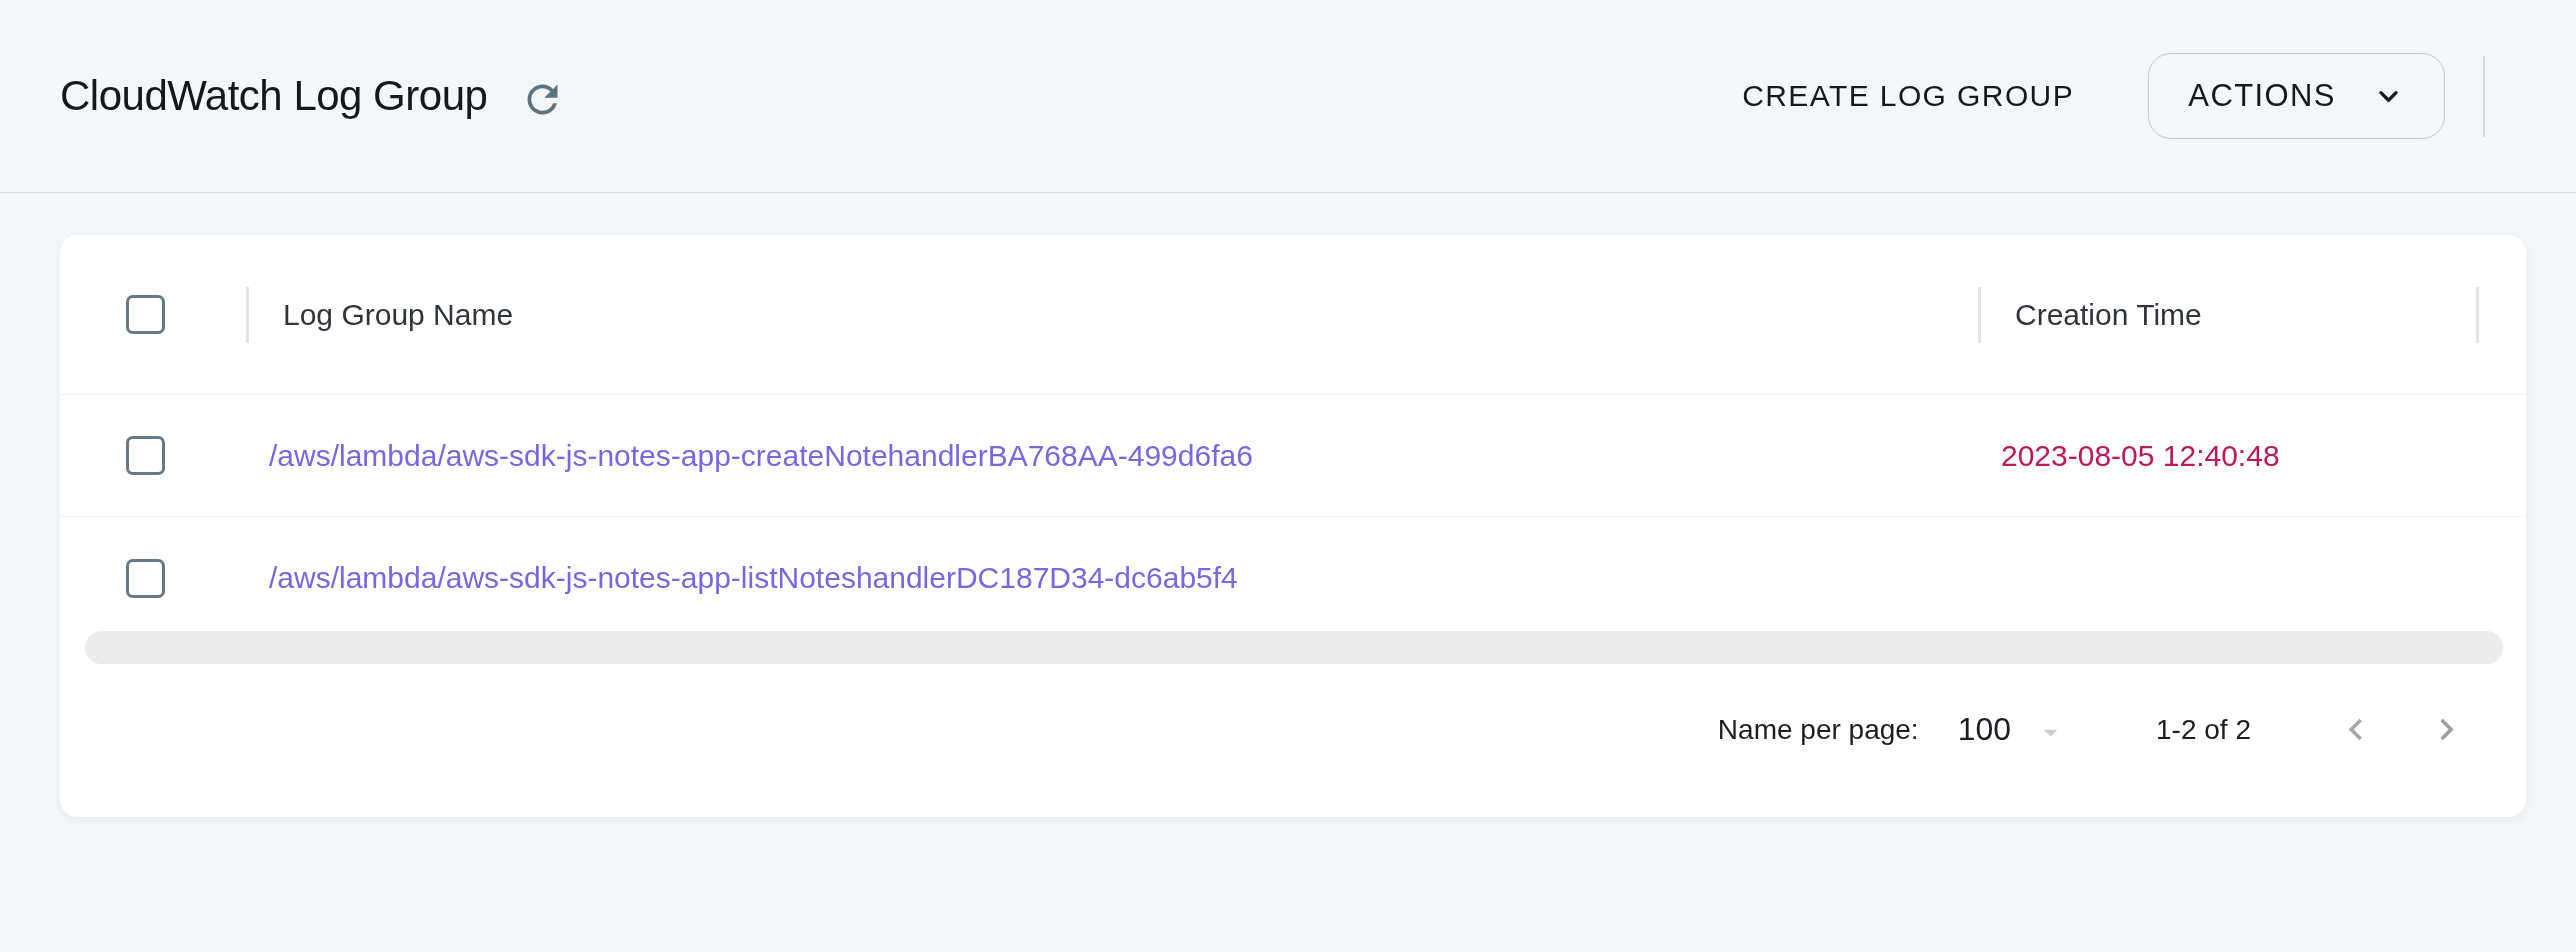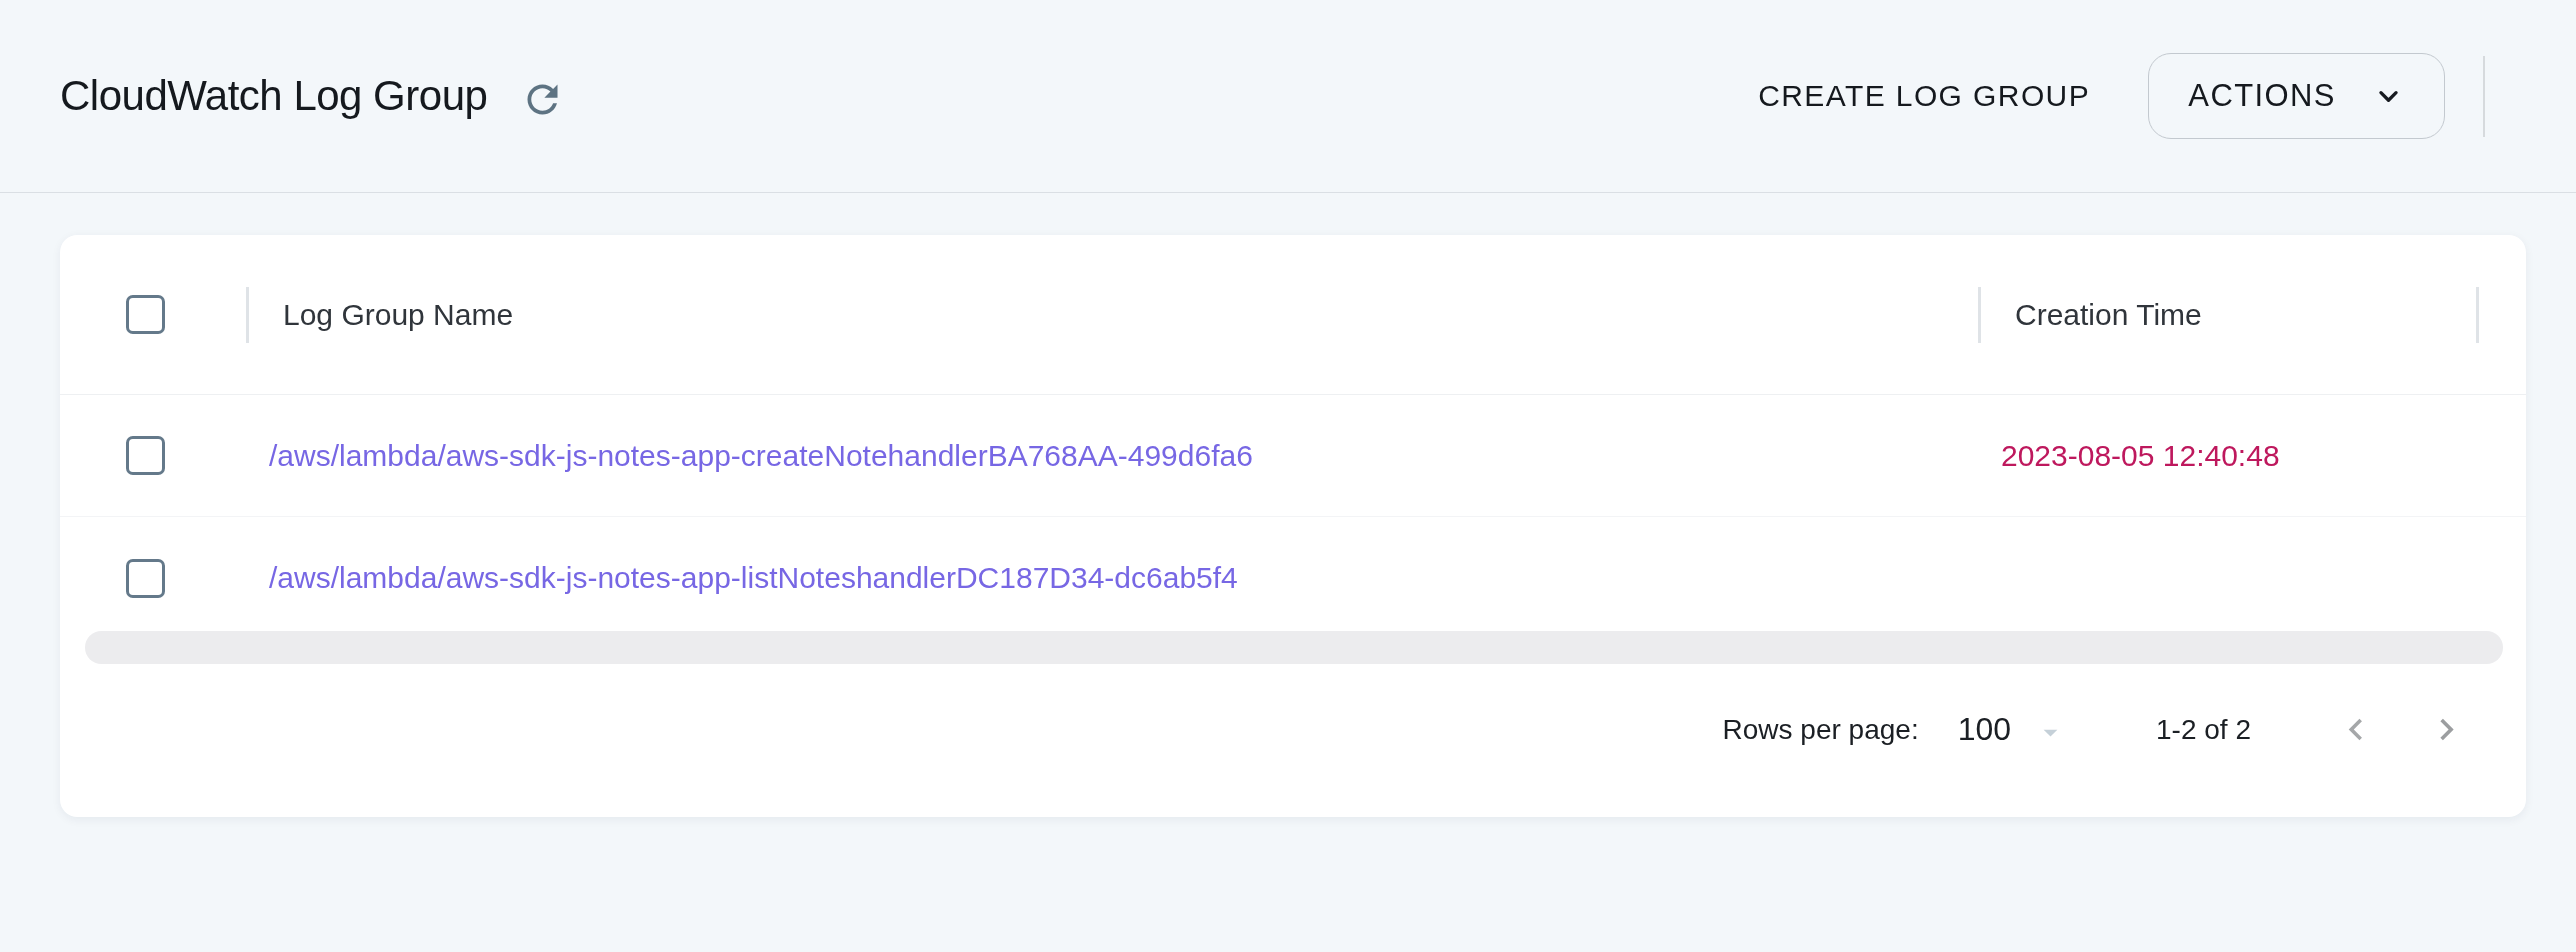--- a/index.html
+++ b/index.html
@@ -29,21 +29,21 @@
   
   .topbar{
     height:193px;display:flex;align-items:center;
     padding:0 53px 0 60px;border-bottom:1.9px solid var(--border);
   }
   .page-title{font-size:42px;font-weight:400;letter-spacing:-0.5px;margin:0;}
   .refresh-btn{margin-left:33px;margin-top:7.7px;display:flex;align-items:center;}
   .spacer{flex:1;}
   .create-btn{
     font-size:30px;letter-spacing:1.4px;color:var(--text);
-    margin-right:58px;white-space:nowrap;
+    margin-right:74px;white-space:nowrap;
   }
   .actions-btn{
     display:flex;align-items:center;justify-content:center;gap:36px;
     width:297px;height:86px;border:1.9px solid #c3c9cf;border-radius:23px;
     font-size:31px;letter-spacing:1.4px;white-space:nowrap;
   }
   .topbar-divider{width:1.9px;height:81px;background:#d6dadd;margin:0 38px;}
   .region-select{
     display:flex;align-items:center;
     width:460px;height:97px;border:1.9px solid #c3c9cf;border-radius:23px;
@@ -160,21 +160,21 @@
         <a href="#" class="log-link">/aws/lambda/aws-sdk-js-notes-app-listNoteshandlerDC187D34-dc6ab5f4</a>
       </div>
       <div class="cell ccell retention"></div>
     </div>
 
     <div class="hscroll">
       <div class="thumb"></div>
     </div>
 
     <div class="pagination">
-      <span>Rows per page:</span>
+      <span>Name per page:</span>
       <span class="rpp-value">100</span>
       <span class="rpp-caret">
         <svg width="33" height="33" viewBox="0 0 24 24">
             <path fill="#c5d0d8" d="M7 10l5 5 5-5z"></path>
           </svg>
       </span>
       <span class="range-label">1-2 of 2</span>
       <button class="page-btn prev">
         <span style="display:flex;">
           <svg width="43" height="43" viewBox="0 0 24 24">

